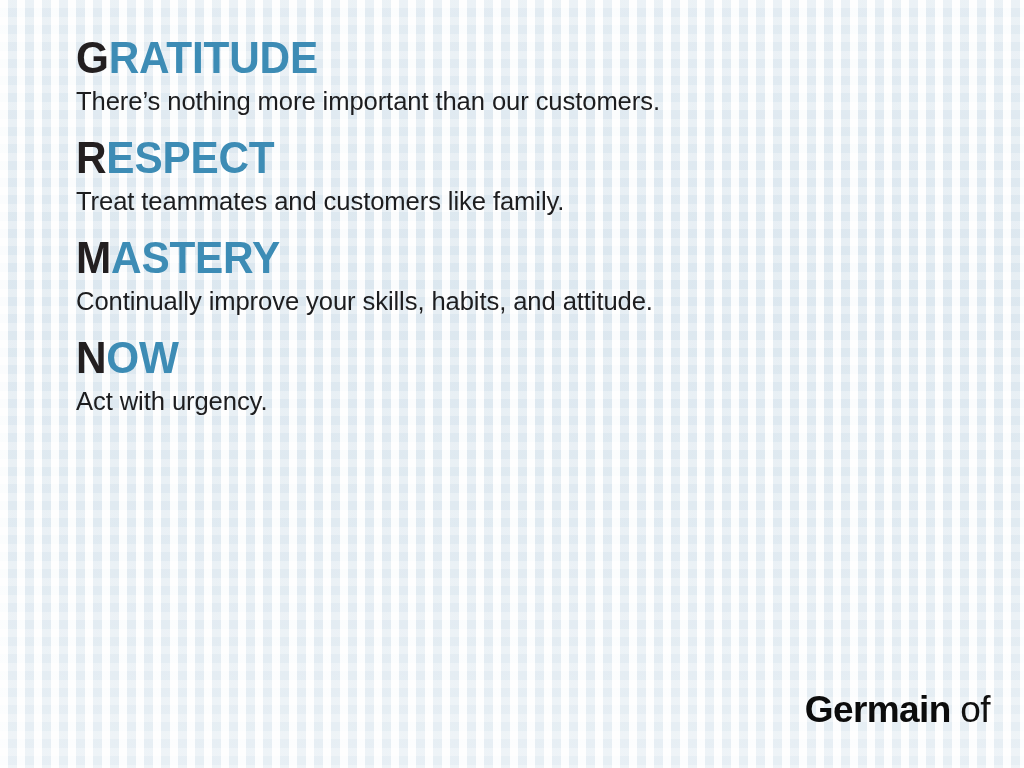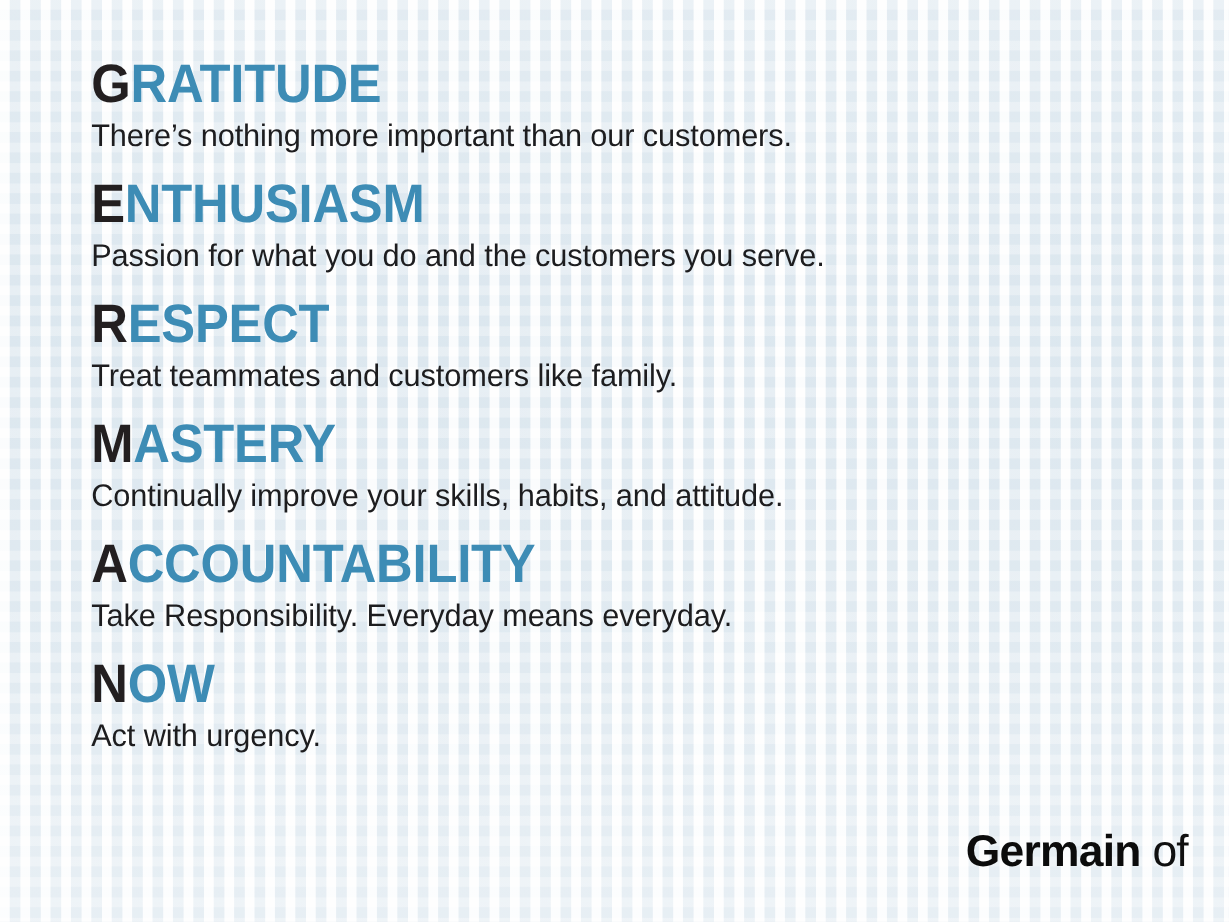--- a/index.html
+++ b/index.html
@@ -49,21 +49,20 @@
         rgba(255,255,255,0.40) 100%);
   }
 
   
   #values-list {
     position: absolute;
     left: 76px;
     top: 33px;
     width: 900px;
     z-index: 2;
-    margin-top: 12px;
   }
 
   .value-block {
     height: 100px;
   }
 
   .value-heading {
     margin: 0;
     font-family: "Liberation Sans Narrow", "Liberation Sans", sans-serif;
     font-size: 45px;
@@ -143,39 +142,31 @@
 
 <div id="poster">
 
   <div id="values-list">
 
     <div class="value-block">
       <h2 class="value-heading"><span class="initial">G</span><span class="remainder">RATITUDE</span></h2>
       <p class="value-desc">There’s nothing more important than our customers.</p>
     </div>
 
-    <div class="value-block">
-      <h2 class="value-heading"><span class="initial">E</span><span class="remainder">NTHUSIASM</span></h2>
-      <p class="value-desc">Passion for what you do and the customers you serve.</p>
-    </div>
 
     <div class="value-block">
       <h2 class="value-heading"><span class="initial">R</span><span class="remainder">ESPECT</span></h2>
       <p class="value-desc">Treat teammates and customers like family.</p>
     </div>
 
     <div class="value-block">
       <h2 class="value-heading"><span class="initial">M</span><span class="remainder">ASTERY</span></h2>
       <p class="value-desc">Continually improve your skills, habits, and attitude.</p>
     </div>
 
-    <div class="value-block">
-      <h2 class="value-heading"><span class="initial">A</span><span class="remainder">CCOUNTABILITY</span></h2>
-      <p class="value-desc">Take Responsibility. Everyday means everyday.</p>
-    </div>
 
 
     <div class="value-block">
       <h2 class="value-heading"><span class="initial">N</span><span class="remainder">OW</span></h2>
       <p class="value-desc">Act with urgency.</p>
     </div>
 
   </div>
 
   <div id="logo">

